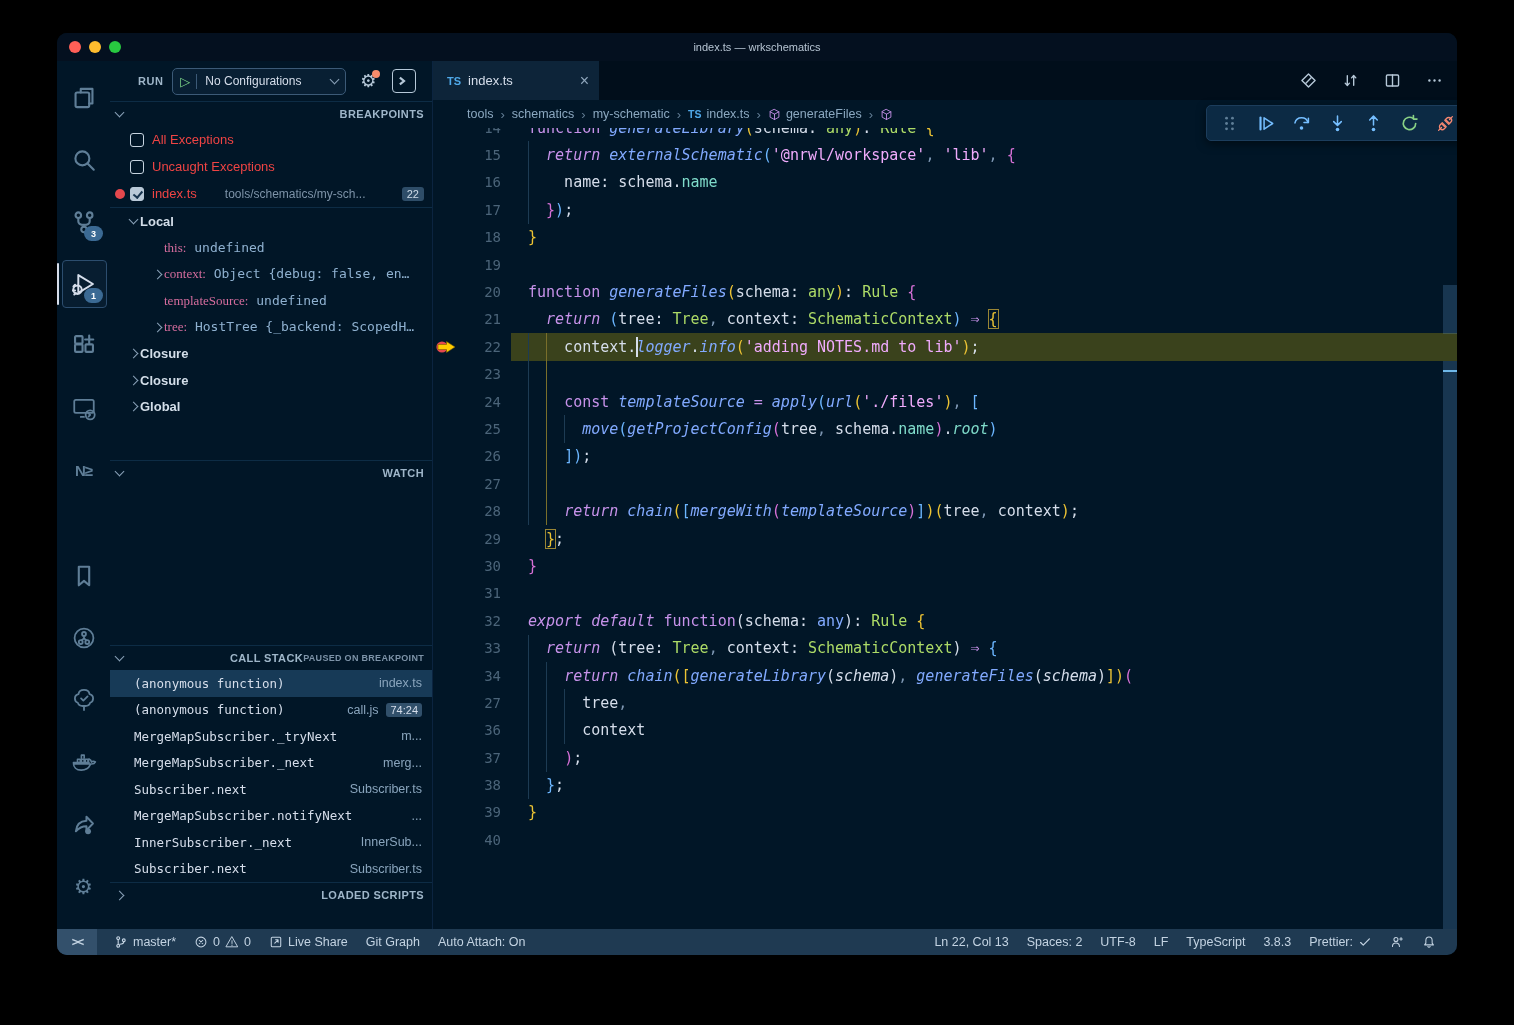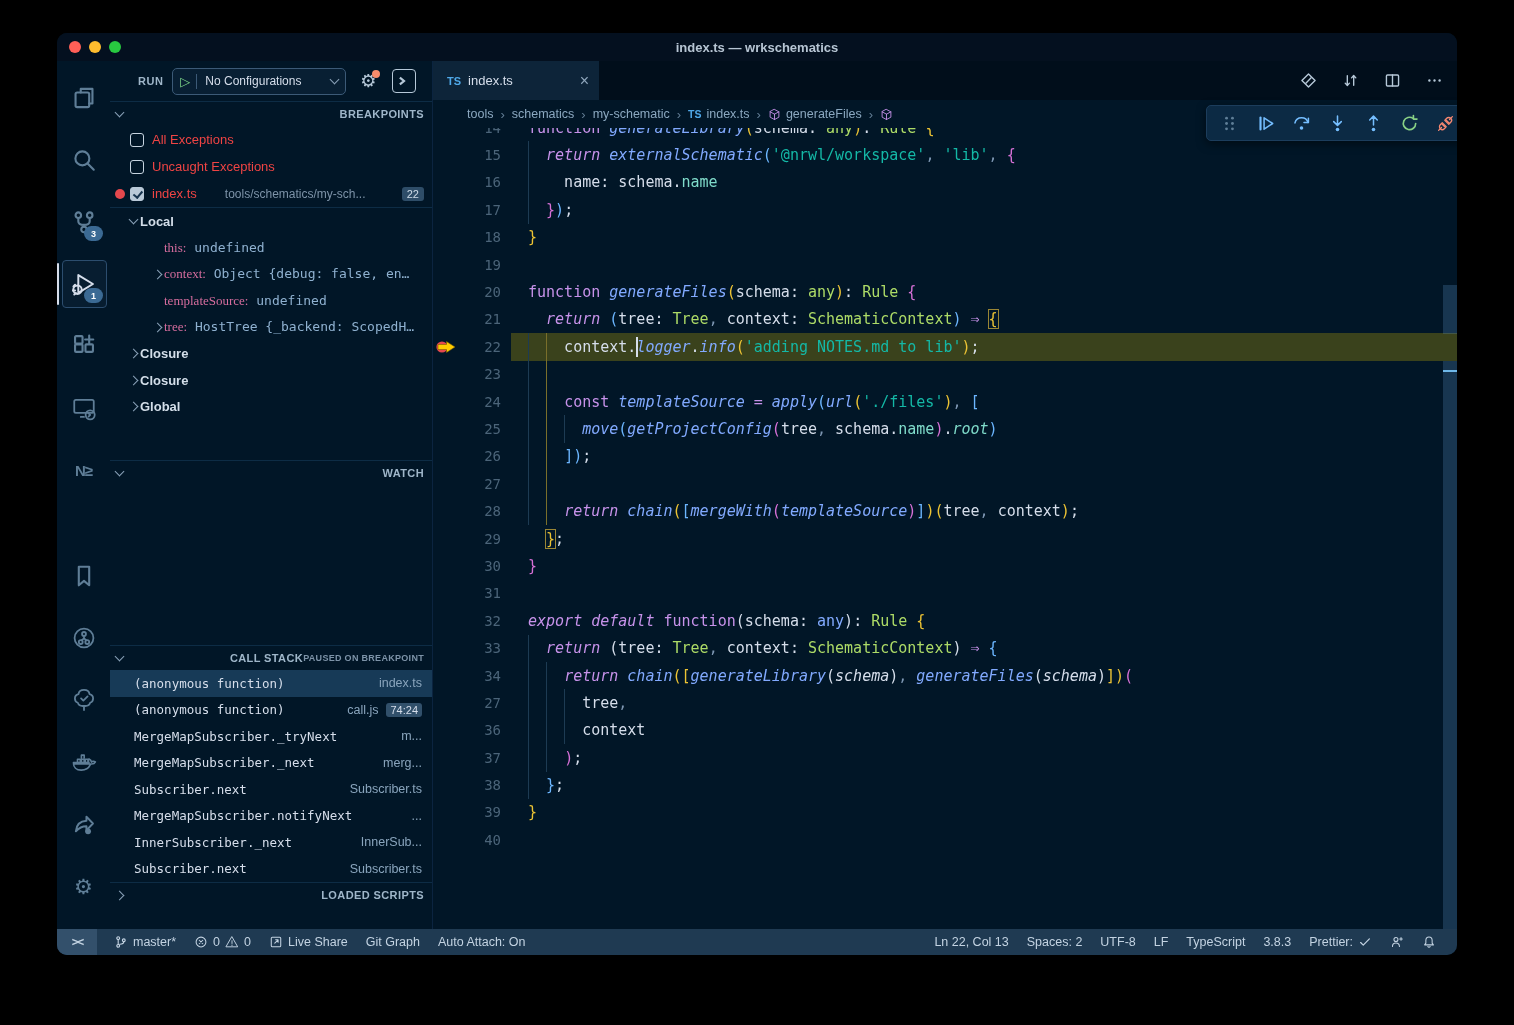--- a/index.html
+++ b/index.html
@@ -3,21 +3,21 @@
 <meta charset="utf-8">
 <style>
   html,body{margin:0;padding:0;background:#000;width:1514px;height:1025px;overflow:hidden;
     font-family:"Liberation Sans",sans-serif;-webkit-font-smoothing:antialiased;}
   .window{position:absolute;left:57px;top:33px;width:1400px;height:922px;background:#011627;
     border-radius:10px;overflow:hidden;box-shadow:0 20px 60px rgba(0,0,0,.8);}
   
   .titlebar{position:relative;height:28px;background:#04101f;display:flex;align-items:center;justify-content:center;}
   .lights{position:absolute;left:12px;top:8px;display:flex;gap:8px;}
   .light{width:12px;height:12px;border-radius:50%;}
-  .title-text{font-size:13px;color:#b7c5d3;font-weight:bold;text-align:center;}
+  .title-text{font-size:11px;color:#b7c5d3;font-weight:normal;text-align:center;}
   
   .main{position:absolute;top:28px;left:0;right:0;bottom:26px;display:flex;}
   
   .activitybar{width:53px;background:#011627;position:relative;flex:none;}
   .act-item{position:relative;width:53px;height:50px;display:flex;align-items:center;justify-content:center;color:#5f7e97;margin-bottom:12px;}
   .act-item svg{width:26px;height:26px;}
   .act-item.active{color:#d6deeb;}
   .act-box{position:absolute;left:5px;top:1px;width:43px;height:46px;border:1px solid #2c4d6e;border-radius:4px;background:rgba(120,160,200,.06);}
   .act-bar-ind{position:absolute;left:0;top:4px;width:2px;height:42px;background:#d6deeb;border-radius:1px;}
   .act-badge{position:absolute;right:7px;bottom:6px;min-width:15px;height:15px;border-radius:8px;background:#3b6a94;color:#fff;
@@ -84,21 +84,21 @@
   .code-lines{position:absolute;top:-14px;left:0;right:0;}
   .cl{display:flex;height:27.4px;align-items:center;font-family:"DejaVu Sans Mono",monospace;font-size:15px;}
   .bpm{width:26px;flex:none;position:relative;height:100%;}
   .ln{width:42px;flex:none;text-align:right;color:#4b6479;font-size:14px;}
   .lt{flex:1;margin-left:10px;padding-left:17px;white-space:pre;height:100%;display:flex;align-items:center;position:relative;}
   .cl.cur .lt{background:#3a421c;}
   .dbg-stop{position:absolute;left:2px;top:7px;width:22px;height:14px;}
   .c-kw{color:#c792ea;font-style:italic;}
   .c-kwu{color:#c792ea;}
   .c-fn{color:#82aaff;font-style:italic;}
-  .c-str{color:#14b8a6;}
+  .c-str{color:#f0abfc;}
   .c-type{color:#addb67;}
   .c-teal{color:#7fdbca;}
   .c-tealI{color:#7fdbca;font-style:italic;}
   .c-fg{color:#d6deeb;}
   .c-fgI{color:#d6deeb;font-style:italic;}
   .c-dim{color:#7e97b3;}
   .c-gold{color:#ecc334;}
   .c-goldbox{color:#ecc334;box-shadow:0 0 0 1px rgba(236,195,61,.65);}
   .c-blue{color:#6cb6ff;}
   .c-pink{color:#d670d6;}

